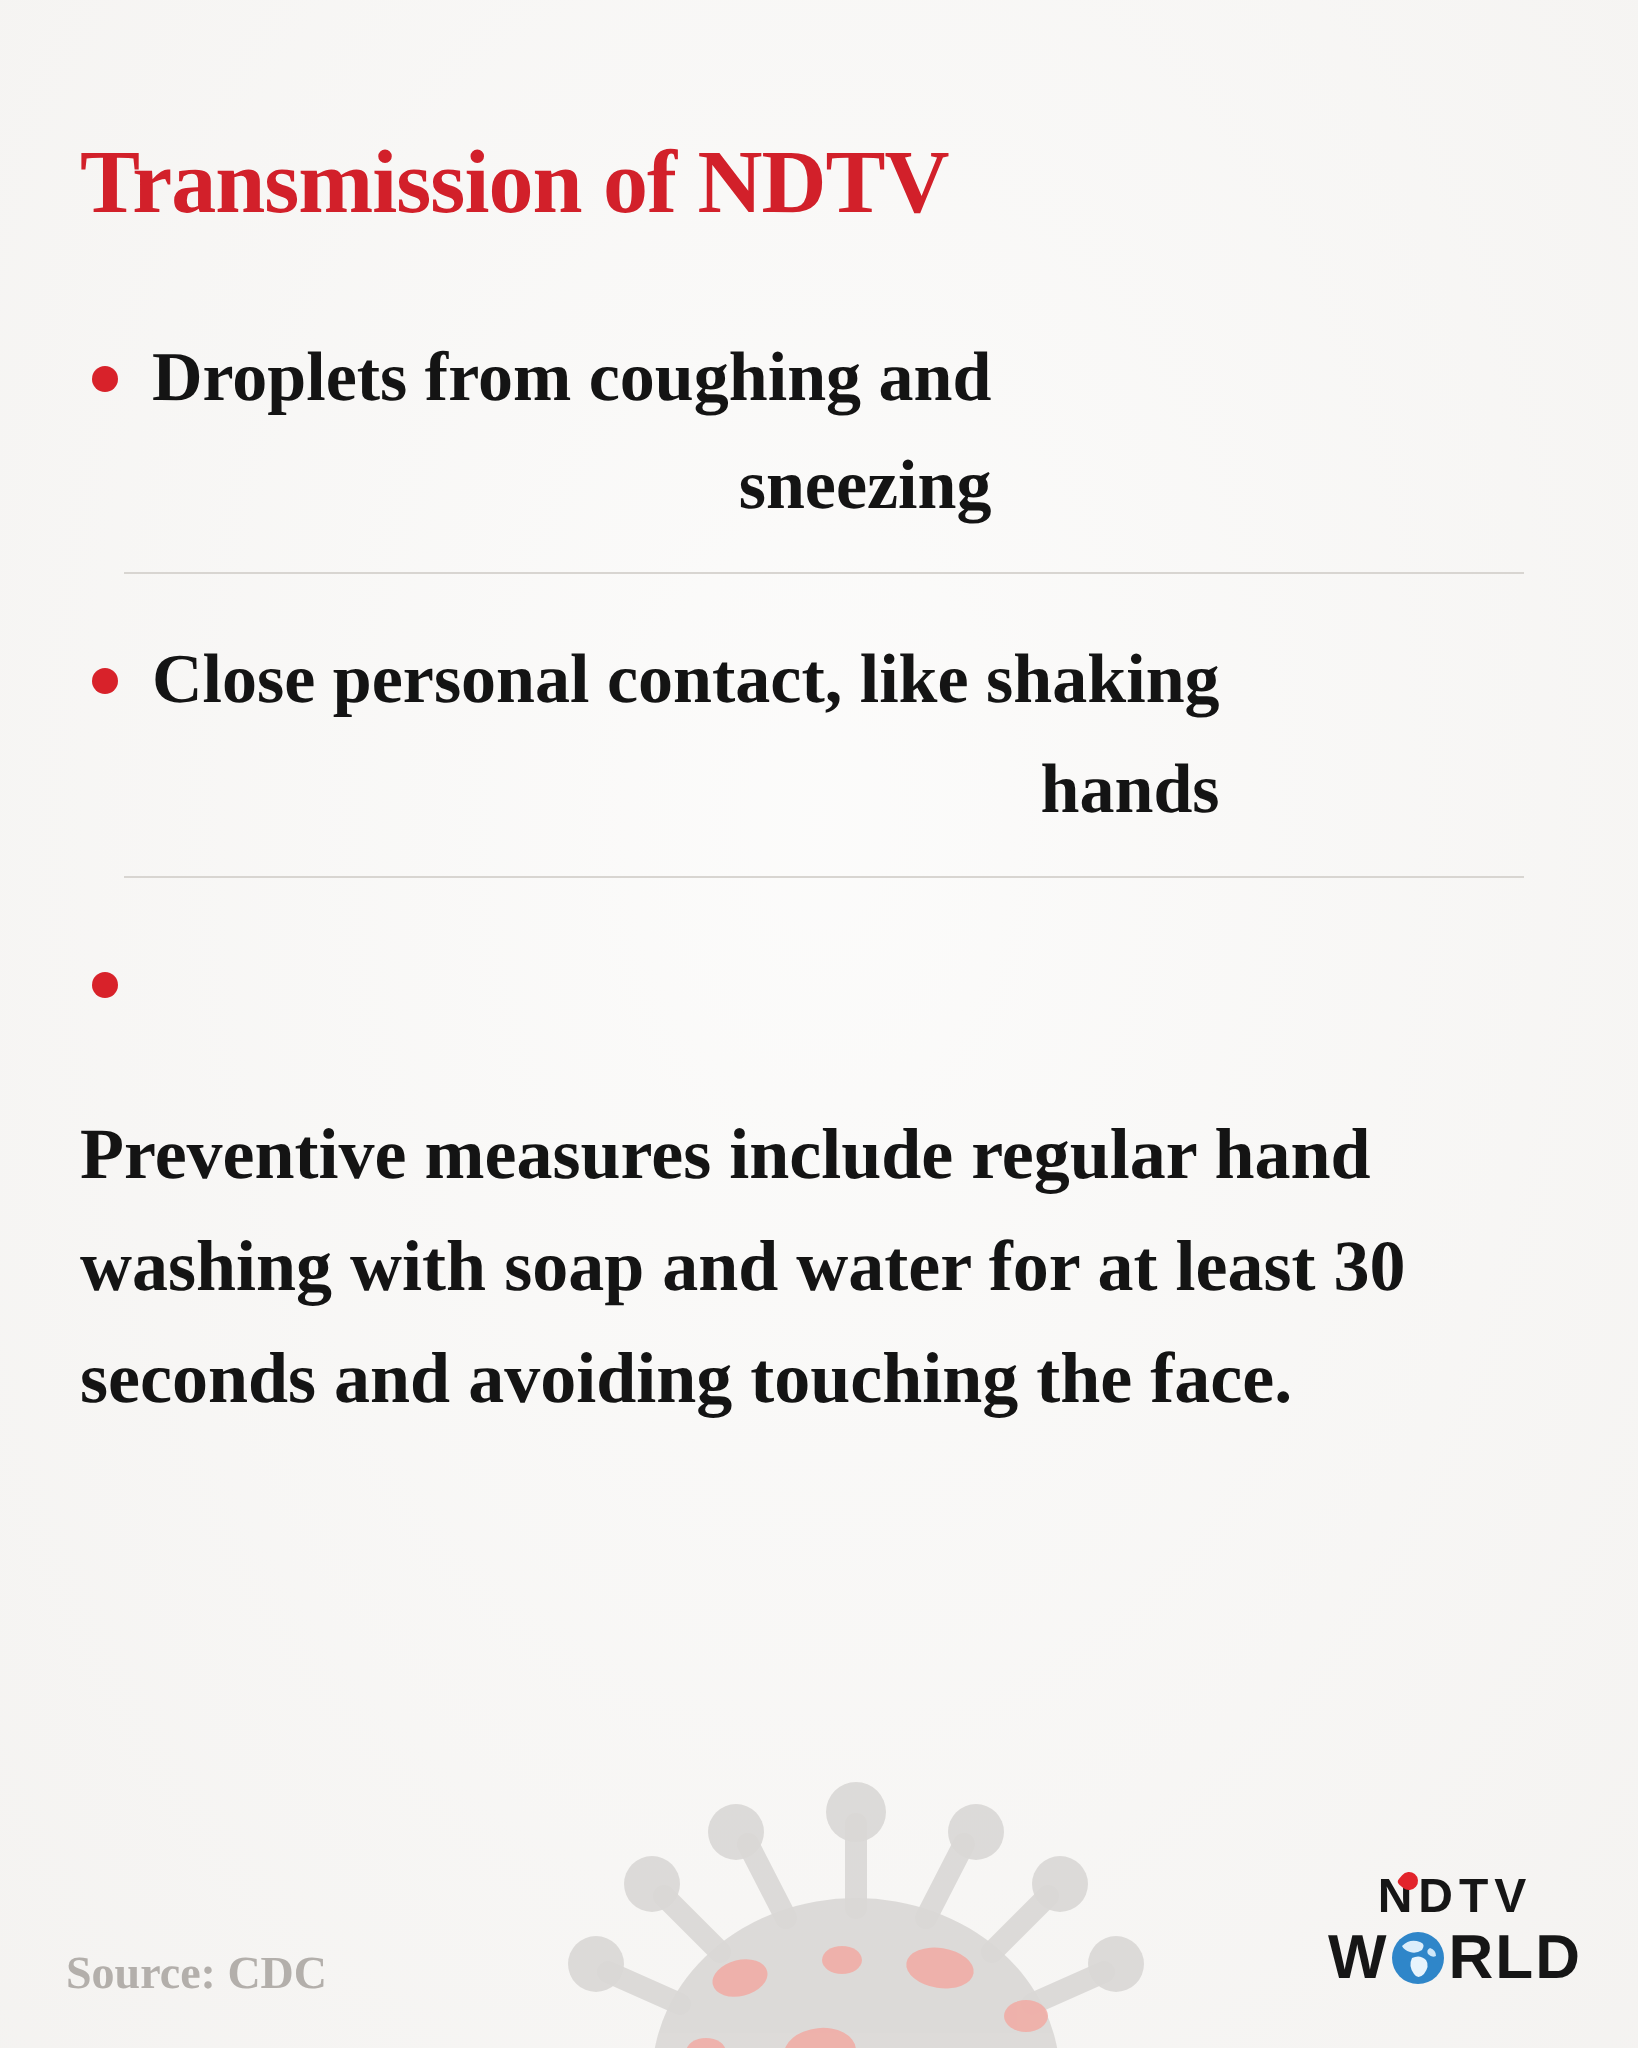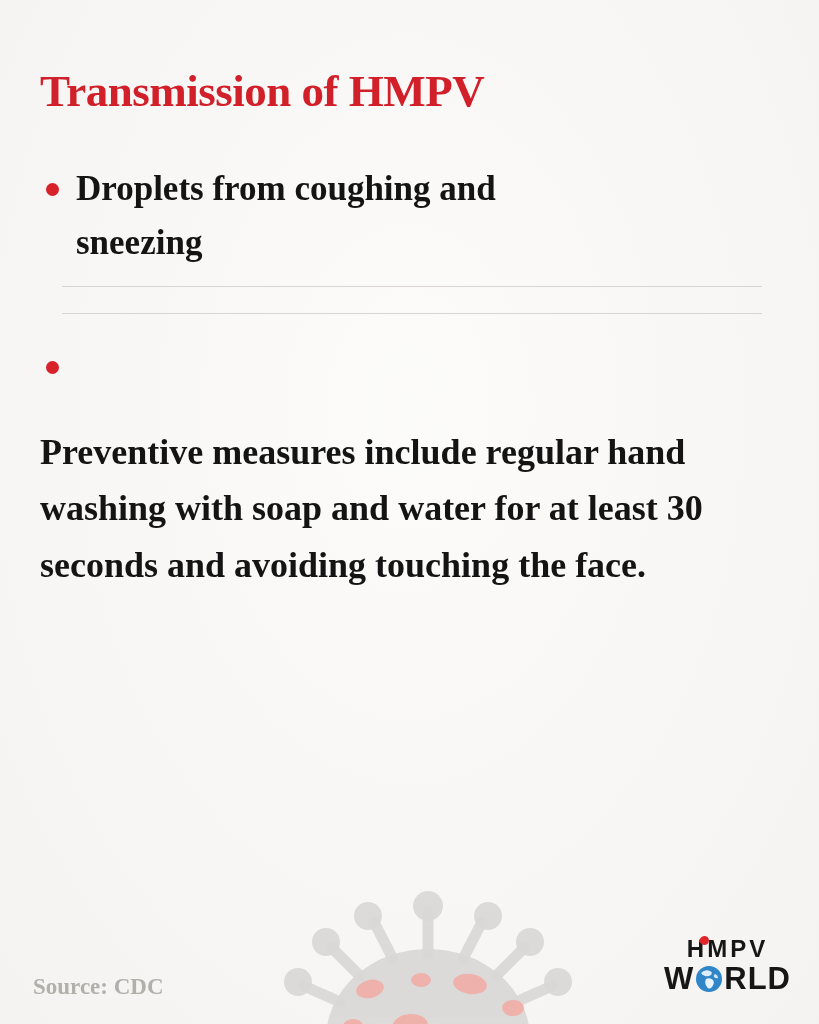--- a/index.html
+++ b/index.html
@@ -32,20 +32,21 @@
     border-radius:50%;
     background:#d8222a;
   }
   .bullet-text {
     margin-left:17px;
     font-size:35px;
     font-weight:bold;
     line-height:1.55;
     white-space:pre-line;
     color:#141414;
+    text-align:right;
   }
   .divider {
     border:none;
     height:1px;
     background:#d8d5d1;
     width:700px;
     margin:16px 0 26px 22px;
   }
   .paragraph {
     margin-top:50px;
@@ -99,29 +100,34 @@
   .globe { width:28px; height:28px; margin:0 1px; display:block; }
   
   .virus { position:absolute; left:258px; top:884px; }
 </style>
 </head>
 <body>
 
 <div class="canvas">
 
   <div class="content">
-    <h1 class="title">Transmission of HMPV</h1>
+    <h1 class="title">Transmission of NDTV</h1>
 
     <ul class="bullet-list">
       <li class="bullet-item">
         <span class="bullet-dot"></span>
         <span class="bullet-text">Droplets from coughing and
 sneezing</span>
       </li>
       <hr class="divider">
+      <li class="bullet-item">
+        <span class="bullet-dot"></span>
+        <span class="bullet-text">Close personal contact, like shaking
+hands</span>
+      </li>
       <hr class="divider">
       <li class="bullet-item">
         <span class="bullet-dot"></span>
       </li>
     </ul>
 
     <p class="paragraph">Preventive measures include regular hand
 washing with soap and water for at least 30
 seconds and avoiding touching the face.</p>
   </div>
@@ -167,21 +173,21 @@
       <ellipse cx="182" cy="188" rx="12" ry="8"></ellipse>
       <circle cx="218" cy="182" r="5"></circle>
       <circle cx="90" cy="170" r="5"></circle>
     </g>
   </svg>
 
   <div class="source">Source: CDC</div>
 
   <div class="logo">
     <div class="logo-top">
-      <span>HMPV</span>
+      <span>NDTV</span>
       <span class="ndtv-drop"></span>
     </div>
     <div class="logo-bottom">
       <span>W</span>
       <svg class="globe" viewBox="0 0 28 28">
         <circle cx="14" cy="14" r="13" fill="#2f86c9"></circle>
         <path fill="#dceefb" d="M6 8 Q10 4 15 6 Q18 7 16 10 Q13 12 10 11 Q7 10 6 8 Z"></path>
         <path fill="#e8f4fc" d="M11 14 Q15 12 18 15 Q20 18 17 22 Q14 25 12 22 Q9 18 11 14 Z"></path>
         <path fill="#cfe7f8" d="M20 9 Q23 10 23 13 Q21 14 19 12 Q18 10 20 9 Z"></path>
       </svg>

